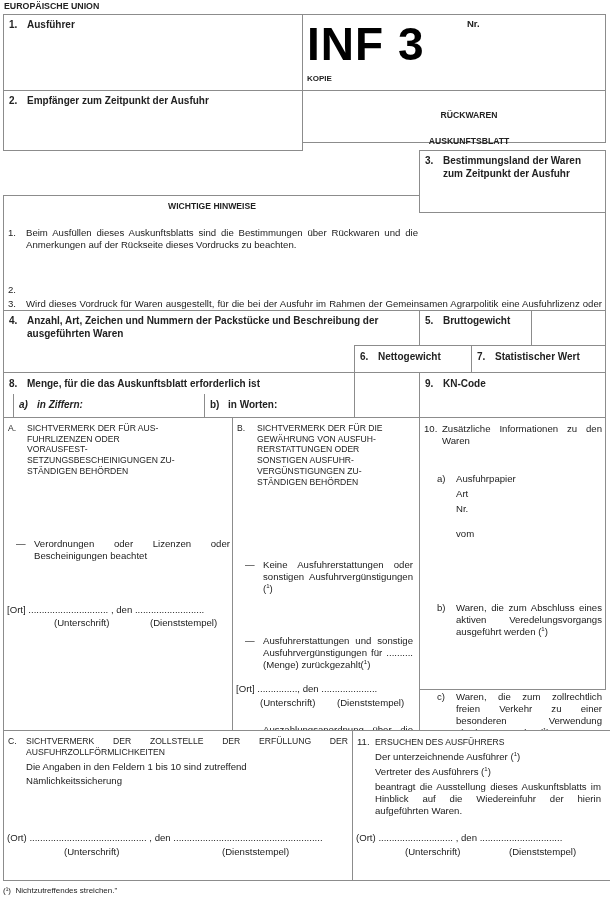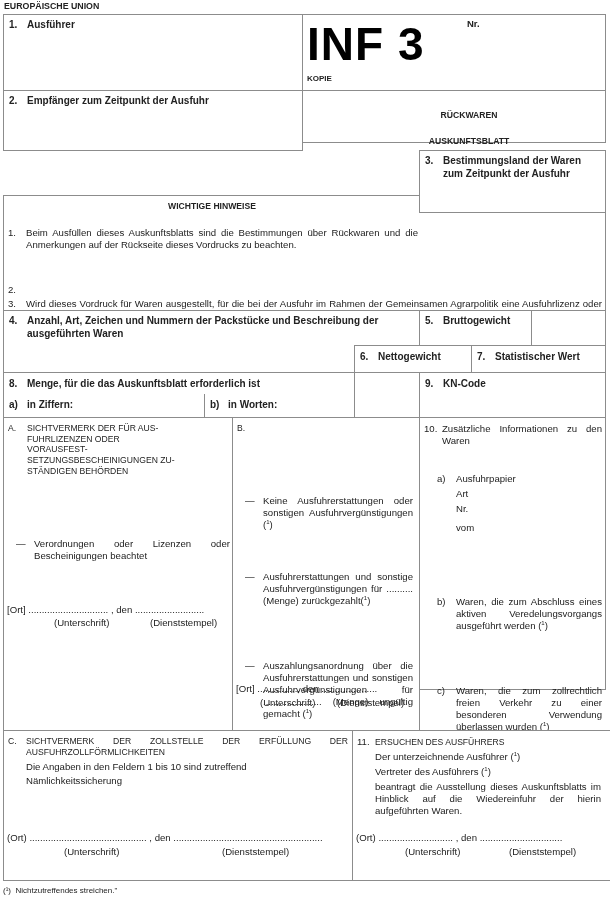--- a/index.html
+++ b/index.html
@@ -92,21 +92,21 @@
   <div class="abs h10" style="left:5px; top:5px;">
     <span class="num">7.</span><span>Statistischer Wert</span>
   </div>
 </div>
 
 <div class="cell" style="left:3px; top:372px; width:352px; height:46px;">
   <div class="abs h10" style="left:5px; top:5px;">
     <span class="num">8.</span><span>Menge, für die das Auskunftsblatt erforderlich ist</span>
   </div>
 </div>
-<div class="cell" style="left:3px; top:394px; width:231px; height:24px; border-top:none;">
+<div class="cell" style="left:13px; top:394px; width:231px; height:24px; border-top:none;font-style:italic;">
   <div class="abs h10" style="left:5px; top:5px;">
     <span class="num">a)</span><span>in Ziffern:</span>
   </div>
 </div>
 <div class="cell" style="left:204px; top:394px; width:151px; height:24px; border-top:none;">
   <div class="abs h10" style="left:5px; top:5px;">
     <span class="num">b)</span><span>in Worten:</span>
   </div>
 </div>
 <div class="cell" style="left:354px; top:372px; width:66px; height:46px;"></div>
@@ -124,21 +124,21 @@
   <div class="abs dash just" style="left:4px; top:66px; width:222px;">
     <span class="d">—</span><span>Verordnungen oder Lizenzen oder Bescheinigungen beachtet</span>
   </div>
   <div class="abs" style="left:3px; top:186px; white-space:nowrap;">[Ort] .............................. , den ..........................</div>
   <div class="abs" style="left:50px; top:199px;">(Unterschrift)</div>
   <div class="abs" style="left:146px; top:199px;">(Dienststempel)</div>
 </div>
 
 <div class="cell" style="left:232px; top:417px; width:188px; height:314px;">
   <div class="abs small-caps li" style="left:4px; top:5px; width:170px; padding-left:20px;">
-    <span class="n">B.</span>
+    <span class="n">B.</span><span>SICHTVERMERK DER FÜR DIE GEWÄHRUNG VON AUSFUH-RERSTATTUNGEN ODER SONSTIGEN AUSFUHR-VERGÜNSTIGUNGEN ZU-STÄNDIGEN BEHÖRDEN</span>
   </div>
   <div class="abs dash just" style="left:4px; top:77px; width:176px;">
     <span class="d">—</span><span>Keine Ausfuhrerstattungen oder sonstigen Ausfuhrvergünstigungen</span> (<sup>1</sup>)
   </div>
   <div class="abs dash just" style="left:4px; top:117px; width:176px;">
     <span class="d">—</span><span>Ausfuhrerstattungen und sonstige Ausfuhrvergünstigungen für .......... (Menge) zurückgezahlt</span>(<sup>1</sup>)
   </div>
   <div class="abs dash just" style="left:4px; top:170px; width:176px;">
     <span class="d">—</span><span>Auszahlungsanordnung über die Ausfuhrerstattungen und sonstigen Ausfuhrvergünstigungen für ...................... (Menge) ungültig gemacht</span> (<sup>1</sup>)
   </div>
@@ -149,21 +149,21 @@
 
 <div class="cell" style="left:419px; top:417px; width:187px; height:273px;">
   <div class="abs li just" style="left:4px; top:5px; width:178px; padding-left:18px;">
     <span class="n">10.</span><span>Zusätzliche Informationen zu den Waren</span>
   </div>
   <div class="abs alpha" style="left:4px; top:31px; width:178px;">
     <span class="a">a)</span>
     <div>Ausfuhrpapier</div>
     <div style="margin-top:3px;">Art</div>
     <div style="margin-top:3px;">Nr.</div>
-    <div style="margin-top:7px;">vom</div>
+    <div style="margin-top:13px;">vom</div>
   </div>
   <div class="abs alpha just" style="left:4px; top:93px; width:178px;">
     <span class="a">b)</span><span>Waren, die zum Abschluss eines aktiven Veredelungsvorgangs ausgeführt werden</span> (<sup>1</sup>)
   </div>
   <div class="abs alpha just" style="left:4px; top:146px; width:178px;">
     <span class="a">c)</span><span>Waren, die zum zollrechtlich freien Verkehr zu einer besonderen Verwendung überlassen wurden</span> (<sup>1</sup>)
   </div>
   <div class="abs alpha just" style="left:4px; top:199px; width:178px;">
     <span class="a">d)</span><span>Waren mit Ursprung in den Mitgliedstaaten oder Drittländern, die zum zollrechtlich freien Verkehr überlassen wurden</span> (<sup>1</sup>)
   </div>

